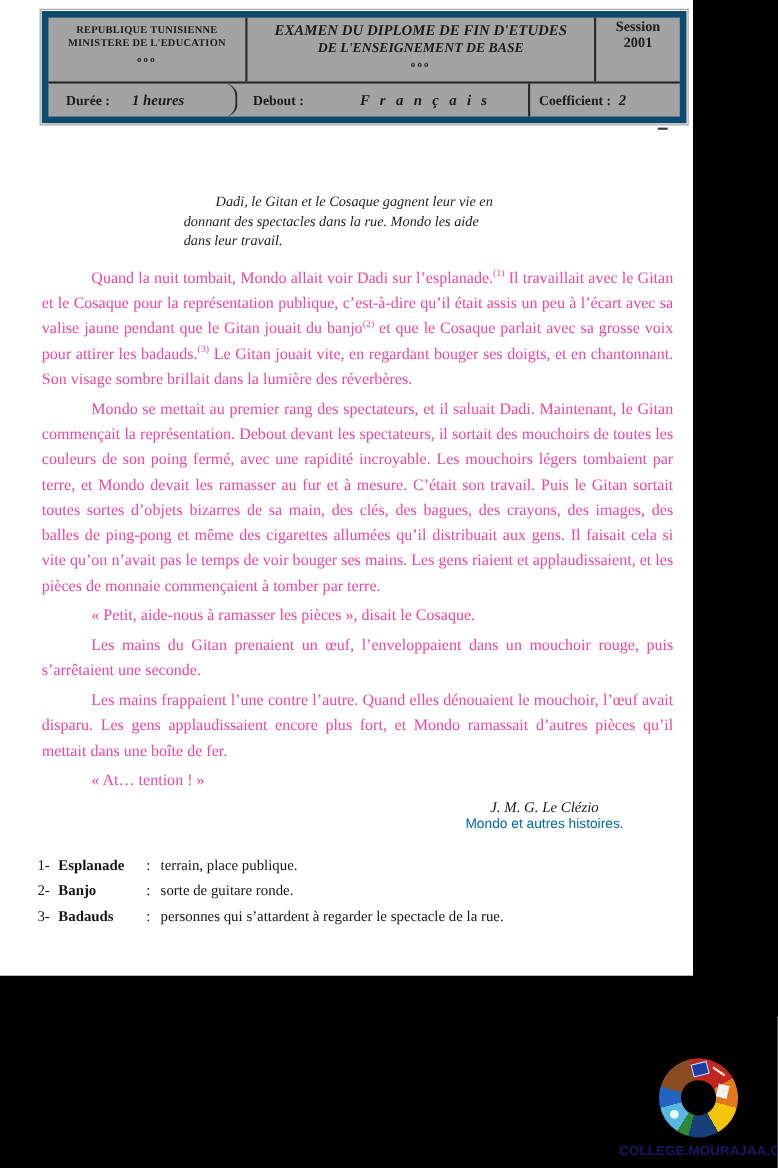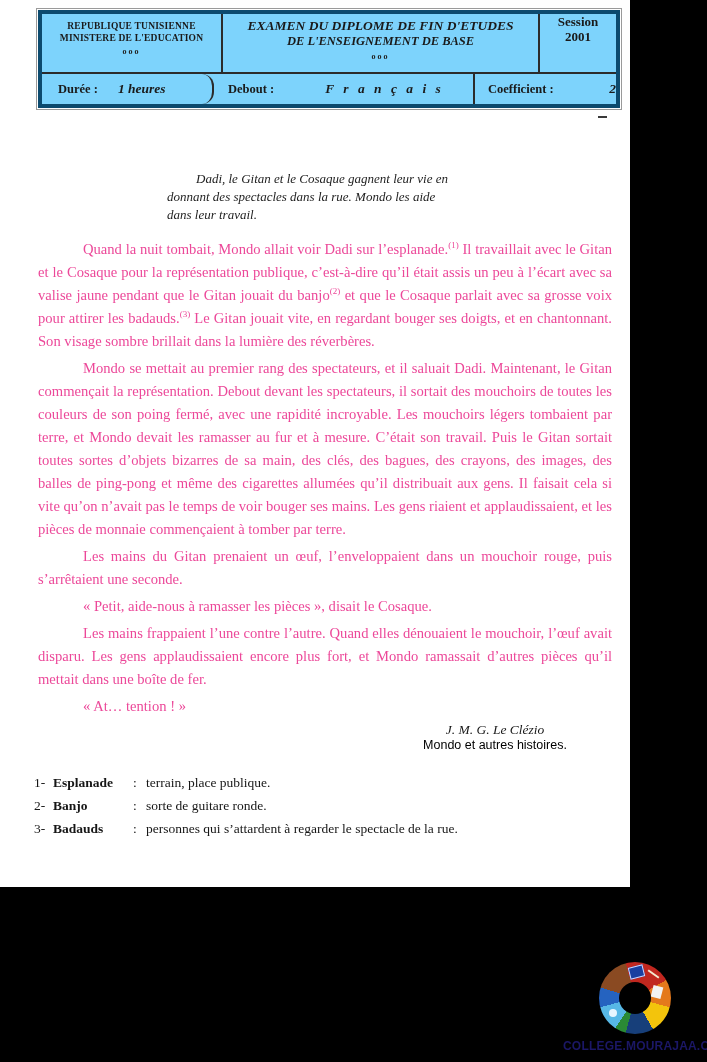--- a/index.html
+++ b/index.html
@@ -8,36 +8,36 @@
     background:#000;
     font-family:"Liberation Serif", serif;
   }
   .page{
     position:absolute;left:0;top:0;width:630px;height:887px;
     background:#ffffff;overflow:hidden;color:#1a1a1a;
   }
   
   .hdr{
     margin:10px 0 0 38px;width:574px;
-    border:4px solid #0c4a6e;outline:1px solid #9a9a9a;outline-offset:1px;
-    background:#7dd3fc;
+    border:6px solid #0c4a6e;outline:1px solid #9a9a9a;outline-offset:1px;
+    background:#a3a3a3;
   }
   .hdr-row1{display:flex;height:58px;border-bottom:2px solid #2b2b2b;}
   .hdr-row2{display:flex;height:30px;}
   .c1a{width:179px;border-right:2px solid #2b2b2b;text-align:center;padding-top:6px;}
   .c1b{flex:1;border-right:2px solid #2b2b2b;text-align:center;padding-top:4px;}
   .c1c{width:76px;display:flex;flex-direction:column;justify-content:flex-start;text-align:center;}
   .ministry-line{font-size:9.5px;font-weight:bold;letter-spacing:.2px;line-height:12px;}
   .exam-line1{font-size:13.5px;font-weight:bold;font-style:italic;line-height:16px;}
   .exam-line2{font-size:12.5px;font-weight:bold;font-style:italic;line-height:15px;}
   .orn{font-size:8px;font-weight:bold;letter-spacing:2px;line-height:10px;margin-top:3px;color:#222;}
   .session-line{font-size:13px;font-weight:bold;line-height:15px;}
   .c2a{width:154px;border-right:2px solid #2b2b2b;display:flex;align-items:center;padding-left:16px;border-radius:12px;}
   .c2b{flex:1;border-right:2px solid #2b2b2b;display:flex;align-items:center;padding-left:14px;}
-  .c2c{width:128px;display:flex;align-items:center;padding-left:13px;justify-content:space-between;}
+  .c2c{width:128px;display:flex;align-items:center;padding-left:8px;}
   .lbl{font-size:12.5px;font-weight:bold;}
   .val{font-size:13.5px;font-weight:bold;font-style:italic;}
   .c2a .val{margin-left:20px;}
   .c2b .val{margin-left:51px;letter-spacing:3px;}
   .c2c .val{margin-left:7px;}
   
   .intro{
     margin:62px 0 0 167px;width:294px;
     font-style:italic;font-size:13px;line-height:18px;
     text-indent:29px;color:#222;text-align:left;
@@ -45,21 +45,21 @@
   
   .bodytext{
     margin:14px 0 0 38px;width:574px;
     font-size:14.6px;line-height:23px;text-align:justify;color:#ec4899;
   }
   .bodytext p{margin:0 0 4px 0;text-indent:45px;}
   sup{font-size:9px;line-height:0;vertical-align:6px;letter-spacing:0;}
   
   .attr{margin:4px 0 0 410px;width:170px;text-align:center;}
   .attr-author{font-style:italic;font-size:13.5px;line-height:16px;}
-  .attr-work{font-family:"Liberation Sans",sans-serif;font-size:12.5px;line-height:15px;color:#000000;}
+  .attr-work{font-family:"Liberation Sans",sans-serif;font-size:12.5px;line-height:15px;color:#0369a1;}
   
   .footnotes{margin:18px 0 0 34px;width:580px;font-size:13.5px;color:#161616;}
   .fn-row{display:flex;line-height:23px;}
   .fn-num{width:19px;}
   .fn-term{width:80px;font-weight:bold;}
   .fn-colon{width:13px;}
   .fn-def{flex:1;}
   
   .dash{position:absolute;left:598px;top:116px;width:9px;height:2px;background:#3a3a3a;}
   
@@ -126,22 +126,22 @@
     </div>
   </div>
 
   <div class="dash"></div>
 
   <div class="intro">Dadi, le Gitan et le Cosaque gagnent leur vie en donnant des spectacles dans la rue. Mondo les aide dans leur travail.</div>
 
   <div class="bodytext">
     <p><span>Quand la nuit tombait, Mondo allait voir Dadi sur l’esplanade.</span><sup>(1)</sup><span> Il travaillait avec le Gitan et le Cosaque pour la représentation publique, c’est-à-dire qu’il était assis un peu à l’écart avec sa valise jaune pendant que le Gitan jouait du banjo</span><sup>(2)</sup><span> et que le Cosaque parlait avec sa grosse voix pour attirer les badauds.</span><sup>(3)</sup><span> Le Gitan jouait vite, en regardant bouger ses doigts, et en chantonnant. Son visage sombre brillait dans la lumière des réverbères.</span></p>
     <p>Mondo se mettait au premier rang des spectateurs, et il saluait Dadi. Maintenant, le Gitan commençait la représentation. Debout devant les spectateurs, il sortait des mouchoirs de toutes les couleurs de son poing fermé, avec une rapidité incroyable. Les mouchoirs légers tombaient par terre, et Mondo devait les ramasser au fur et à mesure. C’était son travail. Puis le Gitan sortait toutes sortes d’objets bizarres de sa main, des clés, des bagues, des crayons, des images, des balles de ping-pong et même des cigarettes allumées qu’il distribuait aux gens. Il faisait cela si vite qu’on n’avait pas le temps de voir bouger ses mains. Les gens riaient et applaudissaient, et les pièces de monnaie commençaient à tomber par terre.</p>
+    <p>« Petit, aide-nous à ramasser les pièces », disait le Cosaque.</p>
     <p>Les mains du Gitan prenaient un œuf, l’enveloppaient dans un mouchoir rouge, puis s’arrêtaient une seconde.</p>
-    <p>« Petit, aide-nous à ramasser les pièces », disait le Cosaque.</p>
     <p>Les mains frappaient l’une contre l’autre. Quand elles dénouaient le mouchoir, l’œuf avait disparu. Les gens applaudissaient encore plus fort, et Mondo ramassait d’autres pièces qu’il mettait dans une boîte de fer.</p>
     <p>« At… tention ! »</p>
   </div>
 
   <div class="attr">
     <div class="attr-author">J. M. G. Le Clézio</div>
     <div class="attr-work">Mondo et autres histoires.</div>
   </div>
 
   <div class="footnotes">

